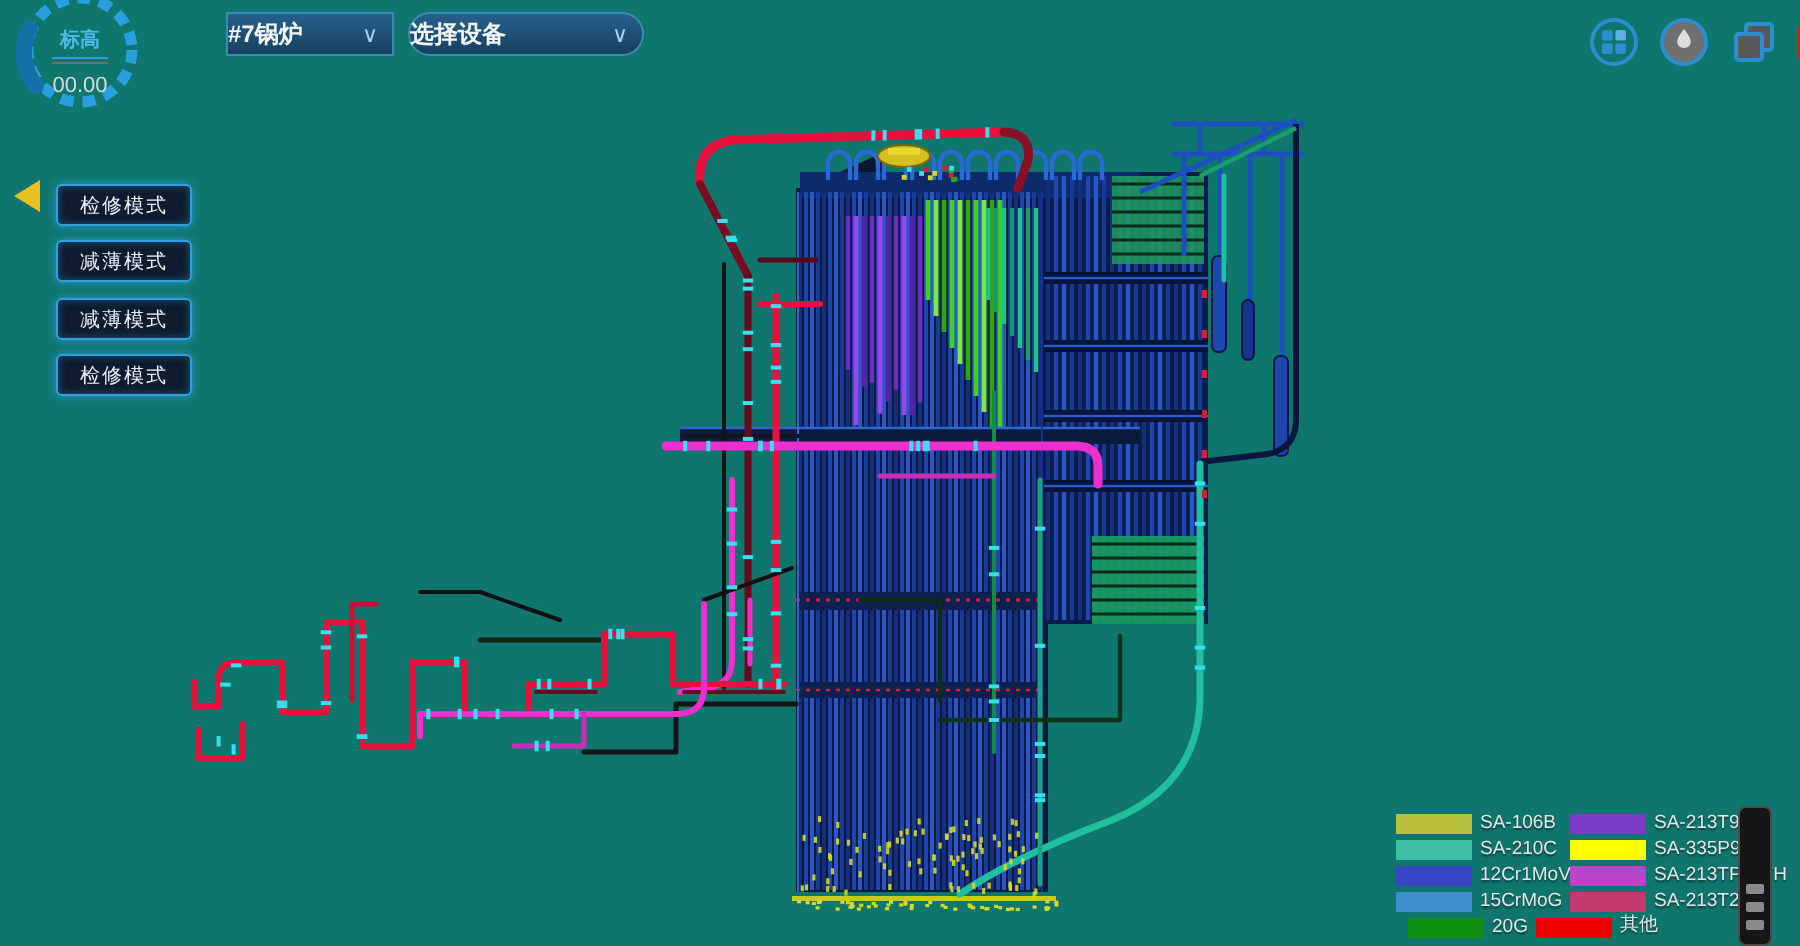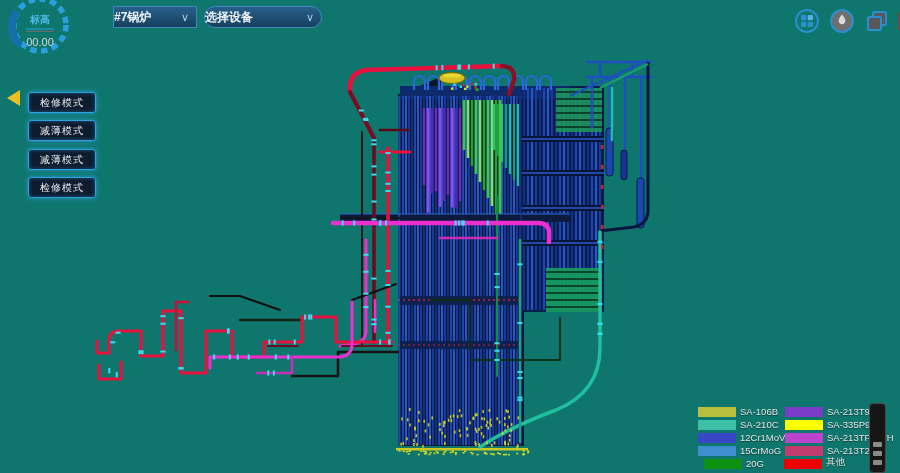--- a/index.html
+++ b/index.html
@@ -574,21 +574,21 @@
         <span class="lg-label">SA-335P91</span>
       </div>
     <div class="lg-row" style="left:87px;top:28px">
         <div class="lg-swatch" style="background: rgb(187, 68, 204);"></div>
         <span class="lg-label">SA-213TP347H</span>
       </div>
     <div class="lg-row" style="left:87px;top:41px">
         <div class="lg-swatch" style="background: rgb(194, 58, 110);"></div>
         <span class="lg-label">SA-213T23</span>
       </div>
-    <div class="lg-row" style="left:86px;top:54px">
+    <div class="lg-row" style="left:70px;top:54px">
         <div class="lg-swatch" style="background: rgb(238, 0, 0);"></div>
         <span class="lg-label">其他</span>
       </div>
   </div>
   <div class="v-slider">
     <div class="mark" style="top:38px"></div>
     <div class="mark" style="top:47px"></div>
     <div class="mark" style="top:56px"></div>
   </div>
 </div>

